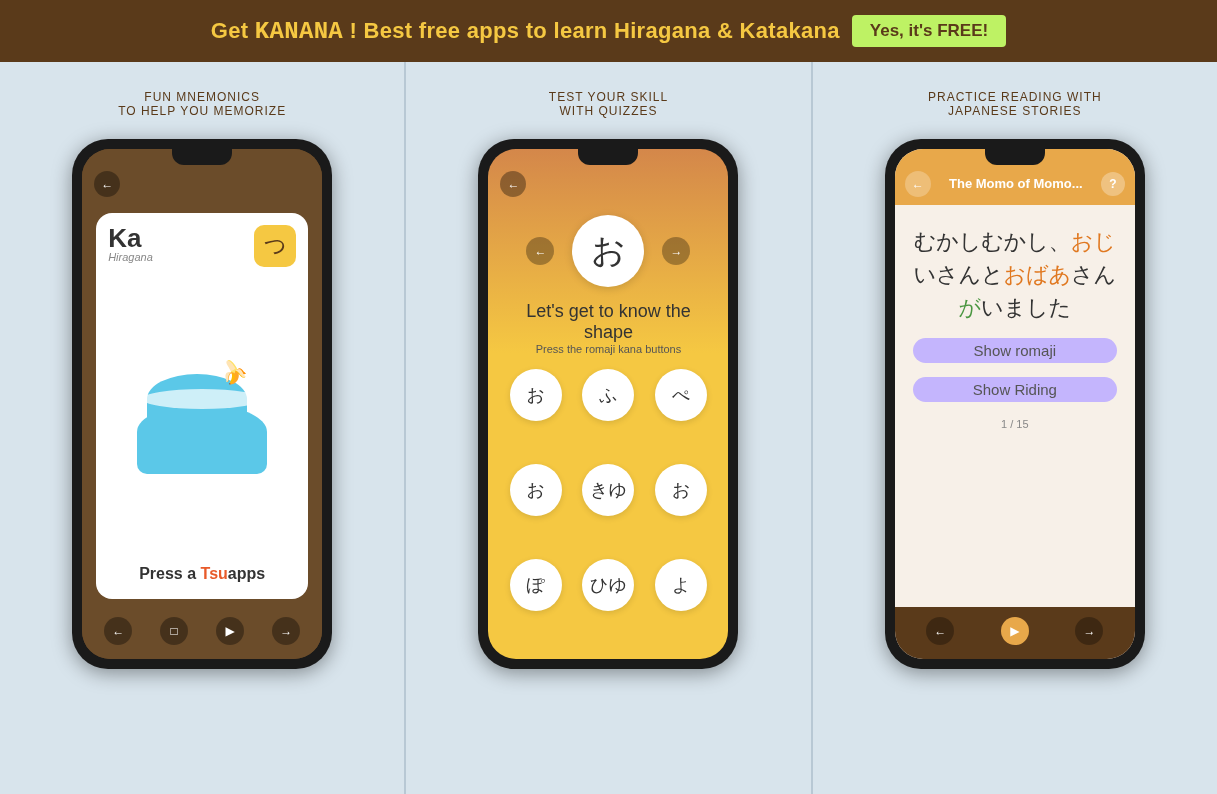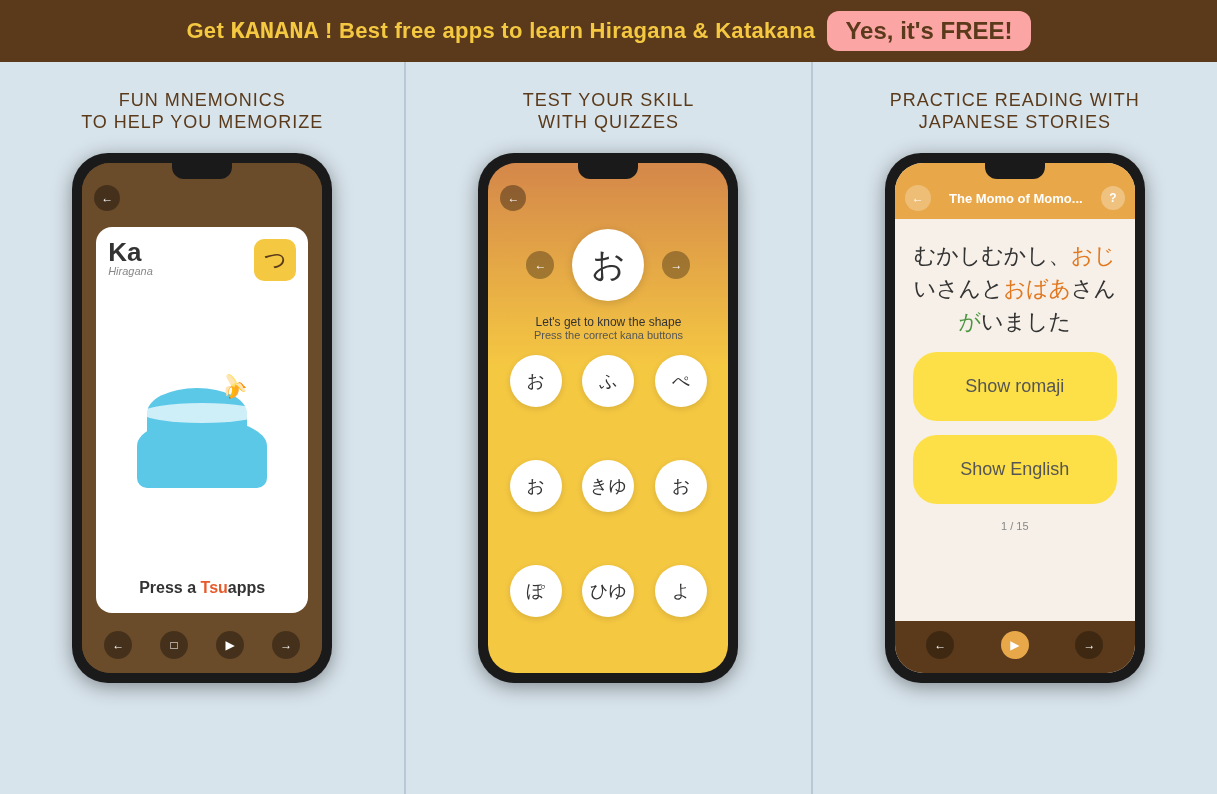--- a/index.html
+++ b/index.html
@@ -26,26 +26,26 @@
       font-size: 22px;
       font-weight: 600;
       letter-spacing: 0.3px;
     }
     .banner-text strong {
       font-weight: 900;
       font-size: 24px;
       font-family: Liberation Mono, monospace;
     }
     .banner-cta {
-      background: #fca5a5;
+      background: #bef264;
       color: #5a3a1a;
-      font-size: 24px;
+      font-size: 17px;
       font-weight: 900;
       padding: 6px 18px;
-      border-radius: 12px;
+      border-radius: 4px;
     }
 
     
     .main-area {
       background: #d8e4ec;
       height: 732px;
       display: flex;
       align-items: stretch;
       gap: 0;
       padding: 0;
@@ -68,21 +68,21 @@
       font-size: 22px;
       font-weight: 900;
       text-align: center;
       text-transform: uppercase;
       line-height: 1.2;
       margin-bottom: 20px;
       letter-spacing: 0.5px;
     }
     .panel-title span {
       font-weight: 400;
-      font-size: 18px;
+      font-size: 12px;
       display: block;
       text-transform: uppercase;
       letter-spacing: 1px;
     }
 
     
     .phone-frame {
       width: 260px;
       height: 530px;
       background: #1a1a1a;
@@ -294,21 +294,21 @@
       font-size: 34px;
       color: #333;
       box-shadow: 0 2px 8px rgba(0,0,0,0.15);
     }
     .quiz-instruction {
       text-align: center;
       padding: 8px 12px 4px;
       color: #333;
     }
     .quiz-instruction .main-text {
-      font-size: 12px;
+      font-size: 18px;
       font-weight: 500;
     }
     .quiz-instruction .sub-text {
       font-size: 11px;
       color: #555;
     }
     .quiz-grid {
       display: grid;
       grid-template-columns: repeat(3, 1fr);
       gap: 10px;
@@ -370,25 +370,25 @@
     .story-japanese {
       font-size: 22px;
       line-height: 1.5;
       color: #333;
       text-align: center;
     }
     .story-japanese .highlight-orange {
       color: #e07820;
     }
     .story-btn {
-      background: #fde047;
+      background: #c4b5fd;
       border-radius: 24px;
-      padding: 24px 0;
+      padding: 4px 0;
       text-align: center;
-      font-size: 18px;
+      font-size: 15px;
       color: #555;
       cursor: pointer;
       font-weight: 500;
     }
     .story-page-counter {
       text-align: center;
       font-size: 11px;
       color: #888;
       padding: 2px 0 6px;
     }
@@ -482,21 +482,21 @@
         </div>
         <div class="quiz-kana-display">
           <div class="quiz-arrow-circle">←</div>
           <div class="quiz-kana-circle">
             <span>お</span>
           </div>
           <div class="quiz-arrow-circle">→</div>
         </div>
         <div class="quiz-instruction">
           <div class="main-text">Let's get to know the shape</div>
-          <div class="sub-text">Press the correct kana buttons</div>
+          <div class="sub-text">Press the romaji kana buttons</div>
         </div>
         <div class="quiz-grid">
           <div class="quiz-btn">お</div>
           <div class="quiz-btn">ふ</div>
           <div class="quiz-btn">ぺ</div>
           <div class="quiz-btn">お</div>
           <div class="quiz-btn">きゆ</div>
           <div class="quiz-btn">お</div>
           <div class="quiz-btn">ぽ</div>
           <div class="quiz-btn">ひゆ</div>
@@ -517,21 +517,21 @@
         <div class="phone3-top-nav">
           <div class="nav-circle" style="background:rgba(255,255,255,0.25);">←</div>
           <div class="story-title">The Momo of Momo...</div>
           <div class="story-help-circle">?</div>
         </div>
         <div class="story-text-area">
           <div class="story-japanese">
             むかしむかし、<span class="highlight-orange">おじ</span>いさんと<span class="highlight-orange">おばあ</span>さん<span style="color:#4a9640;">が</span>いました
           </div>
           <div class="story-btn">Show romaji</div>
-          <div class="story-btn">Show English</div>
+          <div class="story-btn">Show Riding</div>
           <div class="story-page-counter">1 / 15</div>
         </div>
         <div class="phone3-bottom-nav">
           <div class="phone3-nav-circle">←</div>
           <div class="phone3-nav-circle active">▶</div>
           <div class="phone3-nav-circle">→</div>
         </div>
       </div>
     </div>
   </div>

